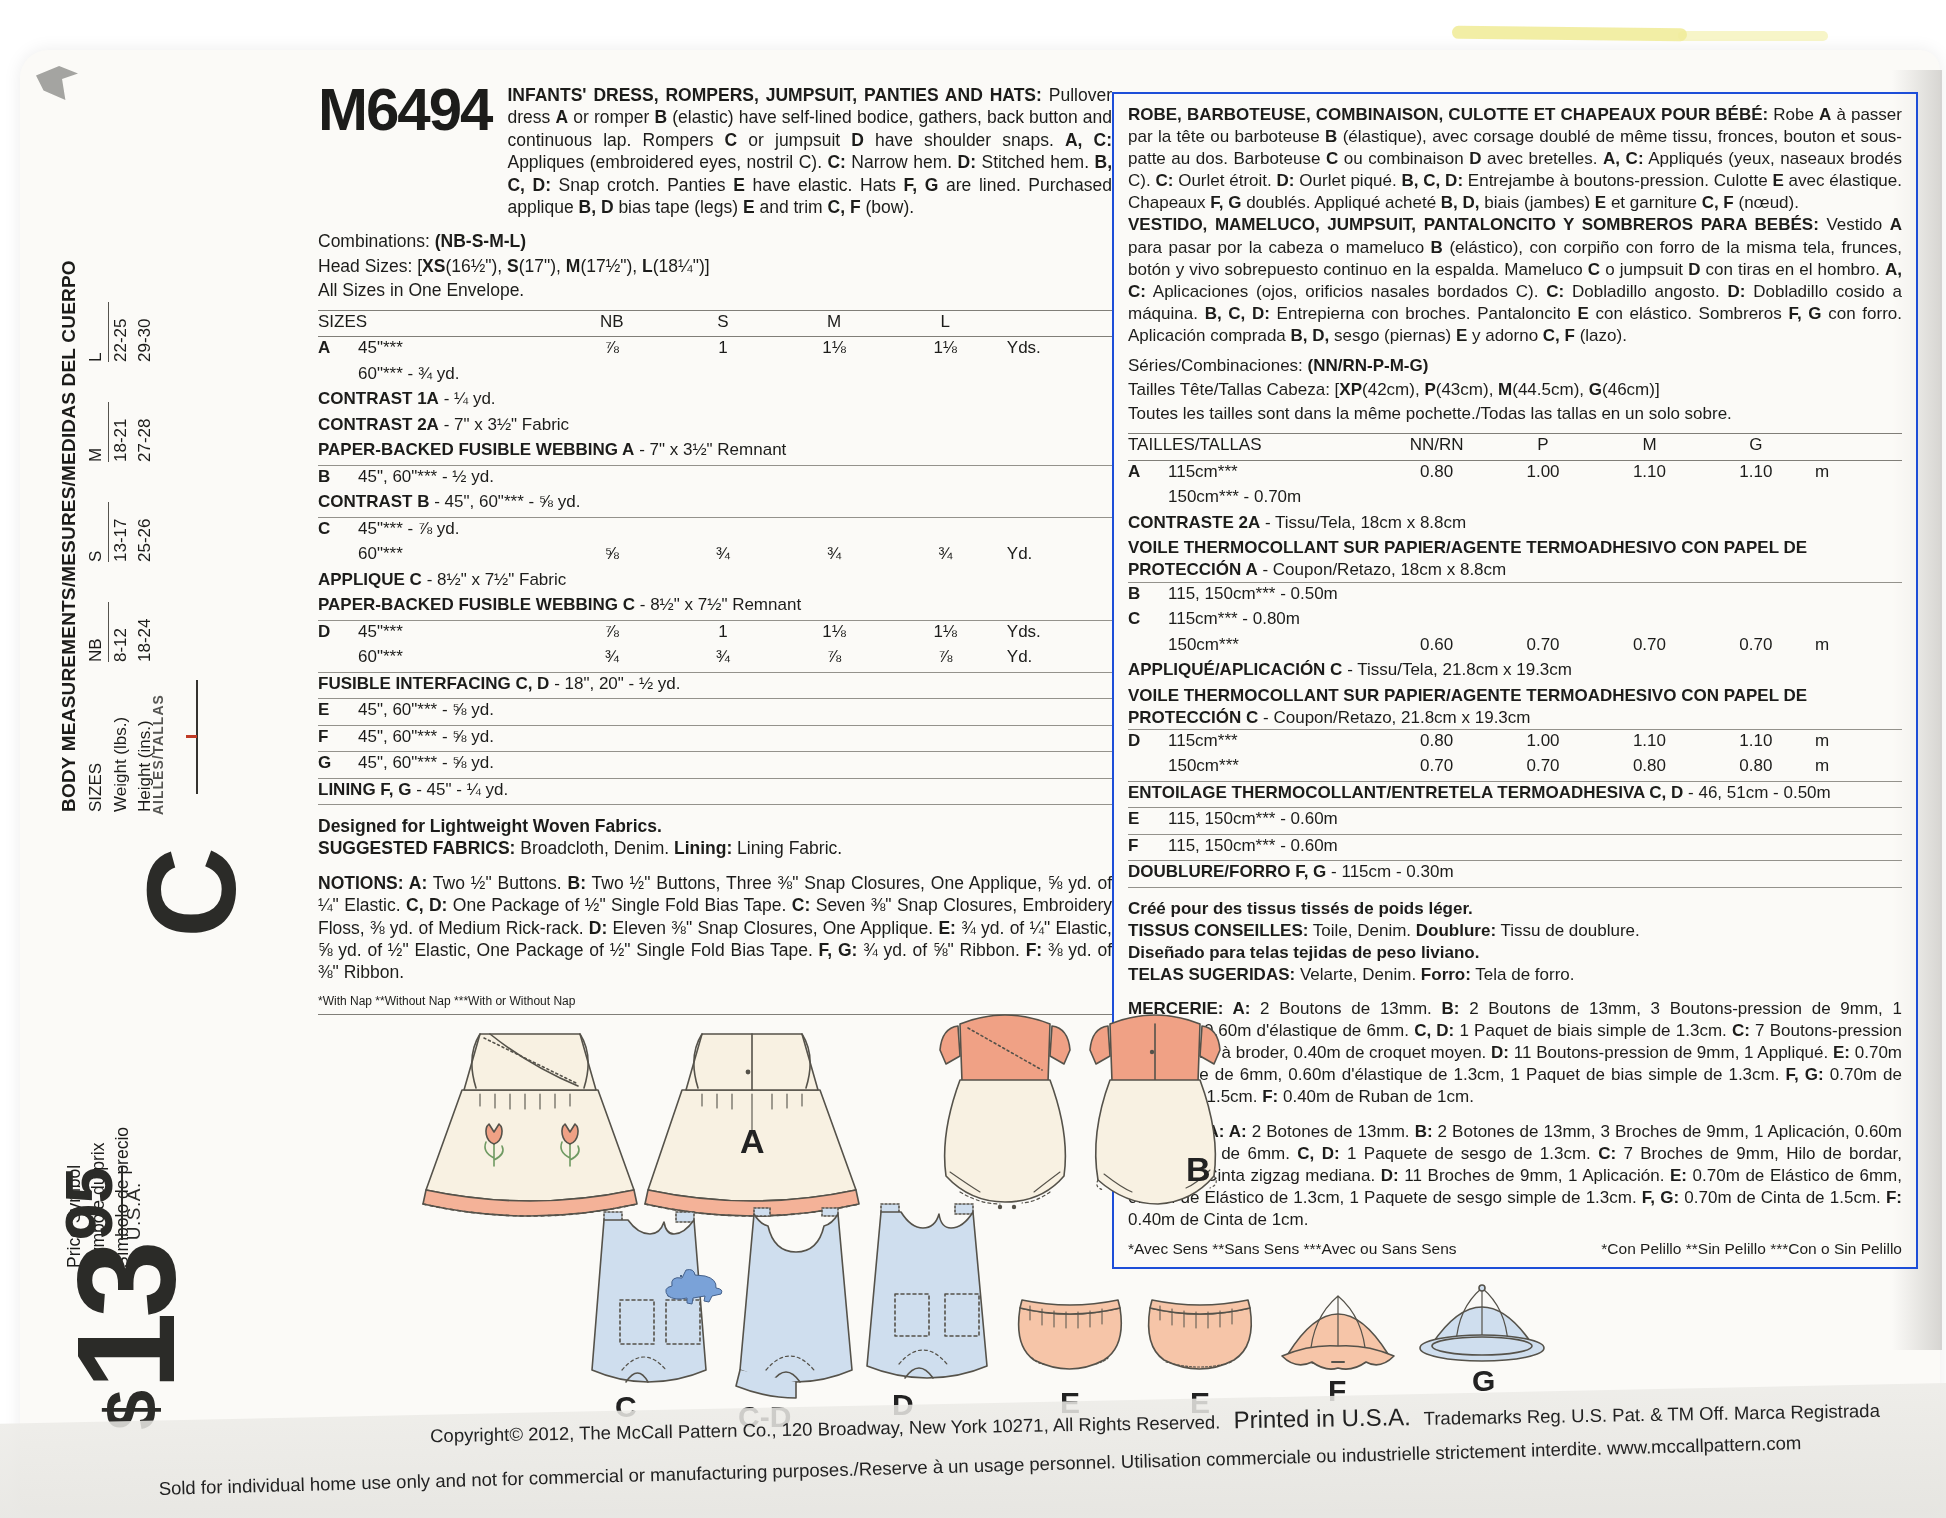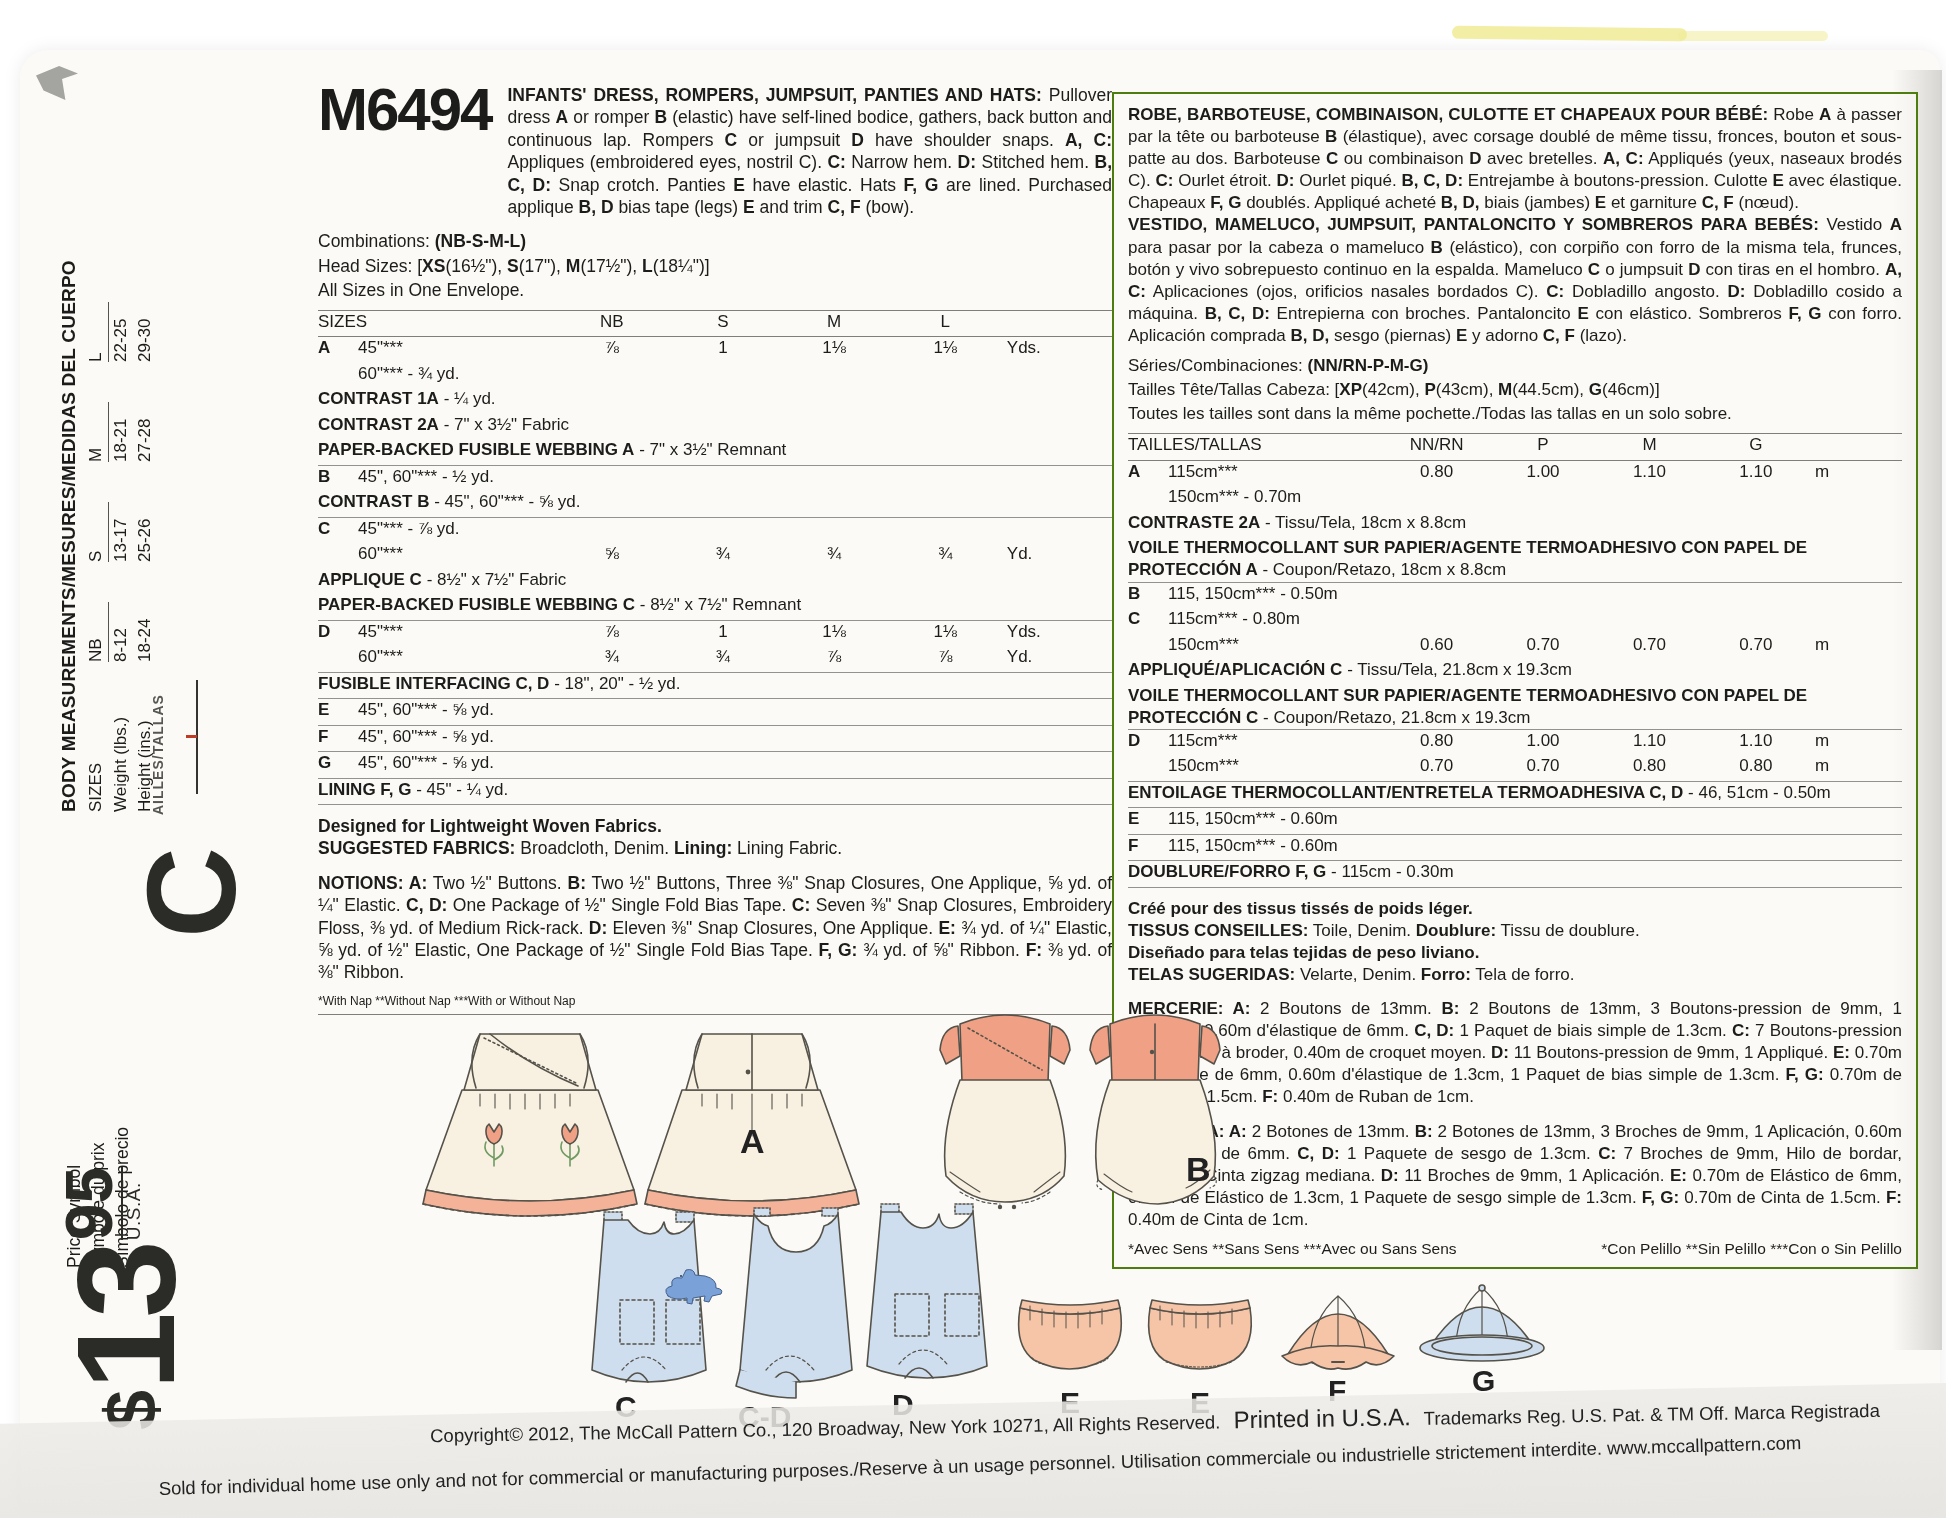--- a/index.html
+++ b/index.html
@@ -52,21 +52,21 @@
   .trow.text .tlabel{grid-column:1 / -1;}
   .tlabel b.ltr{display:inline-block;width:40px;font-weight:bold;}
   .tlabel.ind{padding-left:40px;}
   .tval{text-align:center;}
   .tunit{padding-left:6px;}
   .after-table{margin-top:10px;}
   .bold-line{font-weight:bold;}
   .para{margin-top:12px;text-align:justify;}
   .footnote{font-size:12px;margin-top:10px;padding-bottom:5px;border-bottom:1.5px solid #807e78;}
   
-  #intl-col{position:absolute;left:1112px;top:92px;width:806px;z-index:2;border:2px solid #4d7c0f;
+  #intl-col{position:absolute;left:1112px;top:92px;width:806px;z-index:2;border:2px solid #1d4ed8;
             padding:10px 14px 8px 14px;box-sizing:border-box;font-size:17px;line-height:1.3;background:rgba(251,250,247,.6);}
   #intl-col .desc{margin:0;}
   #intl-col .combo{margin-top:8px;}
   .fn-row{display:flex;justify-content:space-between;font-size:15.5px;margin-top:8px;}
   
   #illos{position:absolute;left:400px;top:1002px;width:1180px;height:430px;z-index:2;}
   .illo-label{position:absolute;font-weight:bold;font-size:30px;color:#222;z-index:2;}
   
   #footer1{position:absolute;left:430px;top:1408px;width:1400px;z-index:4;transform:rotate(-1deg);
            font-size:18.5px;white-space:nowrap;color:#222;}

